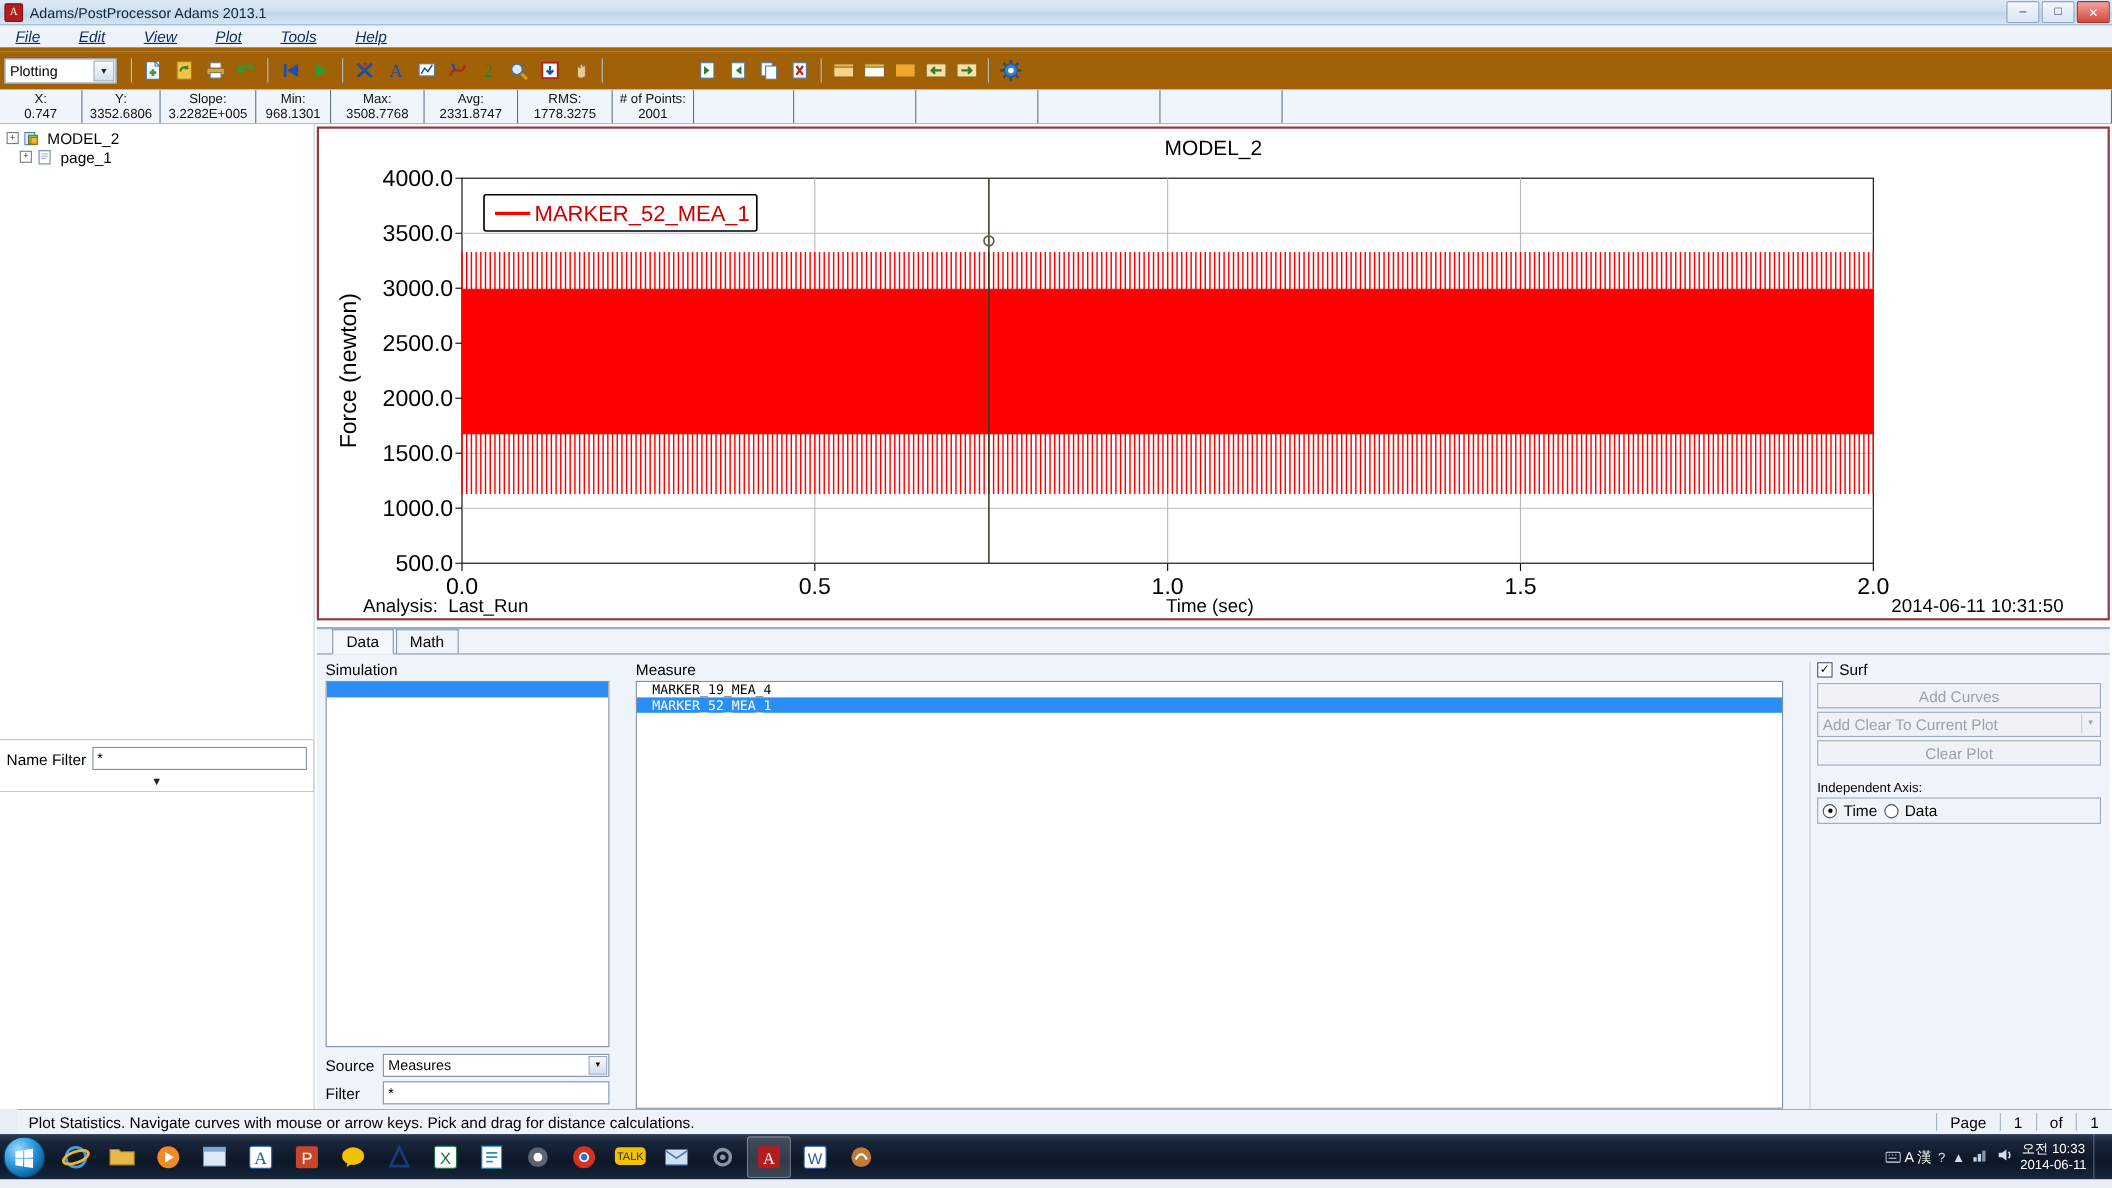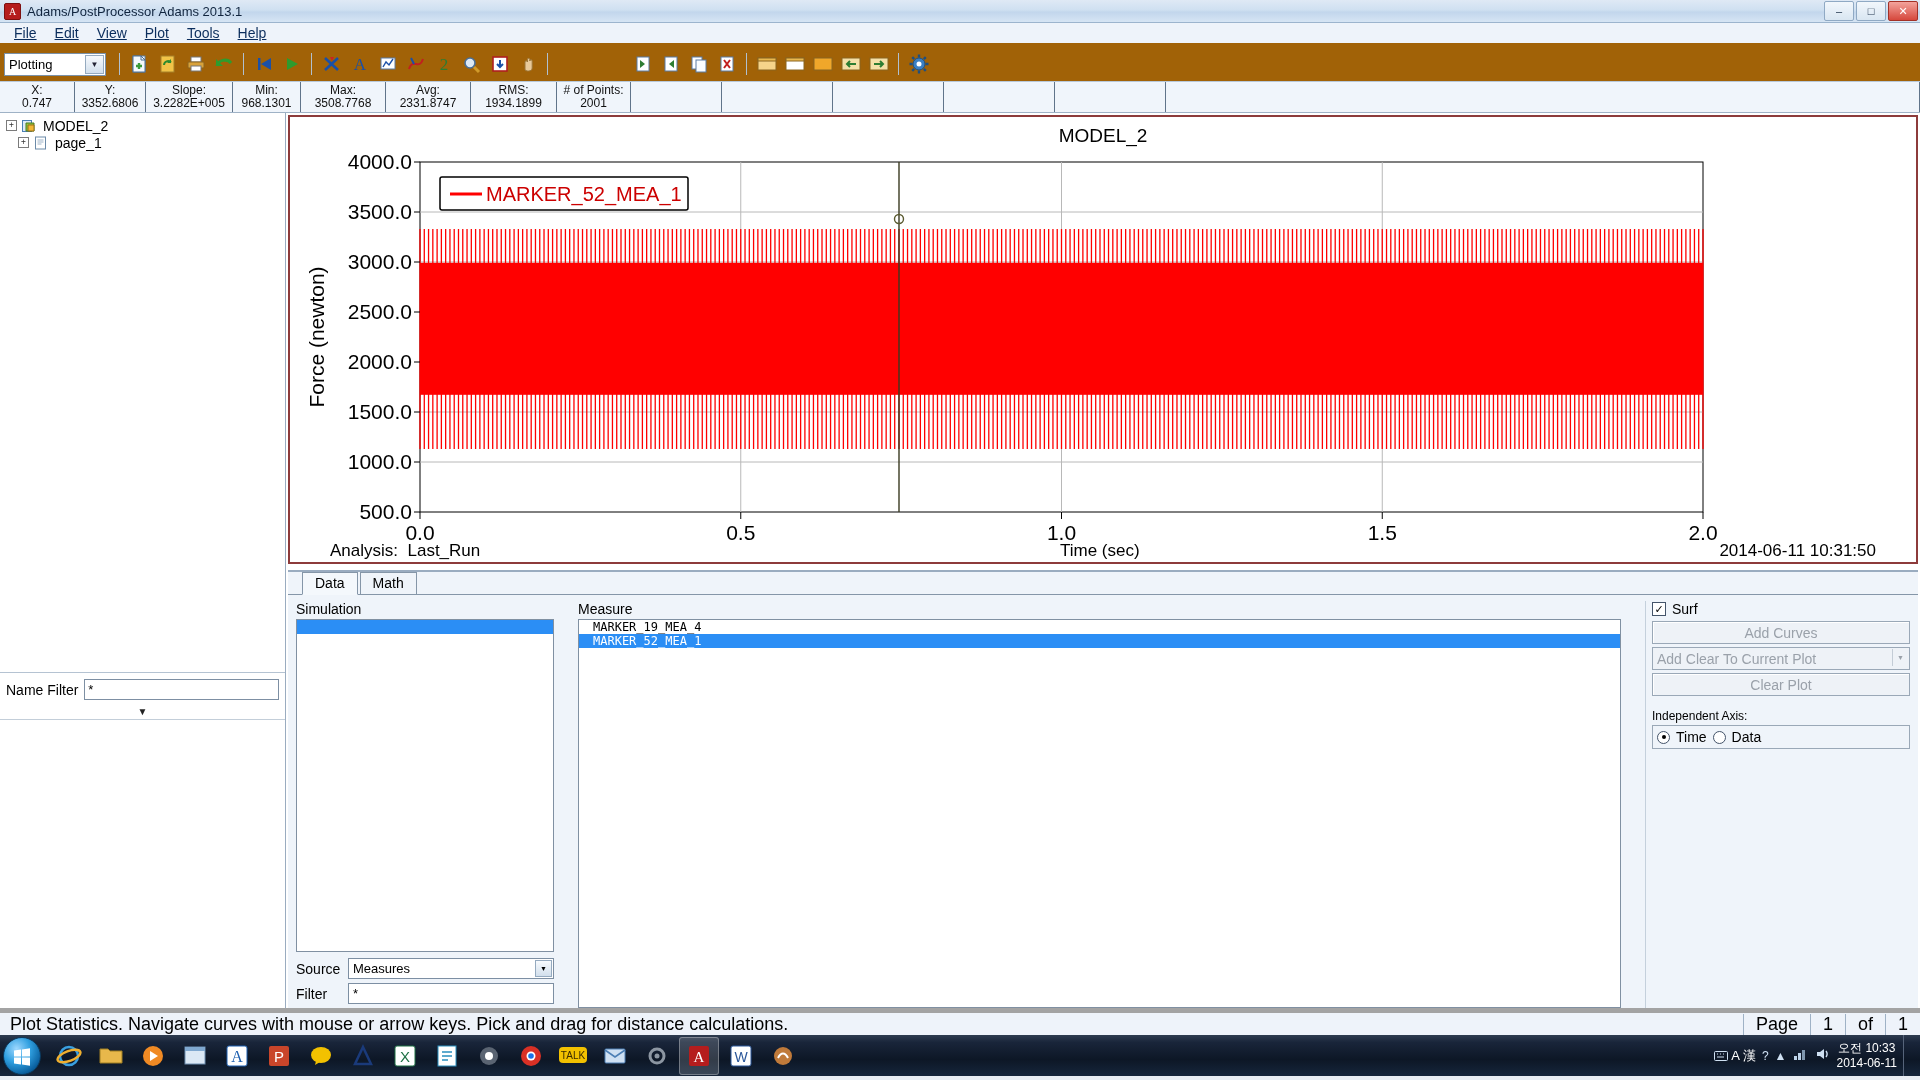--- a/index.html
+++ b/index.html
@@ -30,21 +30,21 @@
   .win-btn{
     width:28px;height:18px;border:1px solid #8fa9c4;
     background:linear-gradient(to bottom,#f2f7fc,#d9e6f2);
     font-size:11px;color:#20344d;
     display:flex;align-items:center;justify-content:center;border-radius:2px;
   }
   .win-btn.close{background:linear-gradient(to bottom,#f3a39c,#d6483c);border-color:#a33127;color:#fff;}
   
   .menubar{
     height:20px;background:#eef3fa;border-bottom:4px solid #a16207;
-    display:flex;align-items:center;padding-left:6px;gap:2px;
+    display:flex;align-items:center;padding-left:6px;gap:19px;font-style:italic;
   }
   .menu-item{
     font-size:14px;color:#0b2d5c;padding:1px 8px;cursor:default;
   }
   .menu-item u{text-decoration:underline;}
   
   .toolbar{
     height:34px;background:#a16207;border-bottom:1px solid #b9c9da;
     display:flex;align-items:center;padding-left:4px;gap:3px;
   }
@@ -178,22 +178,22 @@
   .radio-group{
     border:1px solid #9aa8b7;height:22px;display:flex;align-items:center;gap:6px;padding-left:4px;font-size:14px;
   }
   .radio{
     width:11px;height:11px;border:1px solid #44546a;border-radius:50%;background:#fff;
     display:flex;align-items:center;justify-content:center;
   }
   .radio .dot{width:4px;height:4px;border-radius:50%;background:#000;}
   
   .statusbar{
-    height:22px;background:#eef3fa;border-top:5px solid #a3a3a3;
-    display:flex;align-items:center;font-size:18px;color:#000;
+    height:22px;background:#eef3fa;border-top:1px solid #a3a3a3;
+    display:flex;align-items:center;font-size:14px;color:#000;margin-left:16px;
   }
   .statusbar .msg{padding-left:10px;flex:1;}
   .page-cell{border-left:1px solid #9fb2c6;padding:0 12px;}
   
   .taskbar{
     height:41px;
     background:linear-gradient(to bottom,#2e3c50 0%,#19253a 18%,#0d1726 60%,#16263c 100%);
     display:flex;align-items:center;position:relative;
   }
   .start-orb{
@@ -420,21 +420,21 @@
   <div class="stat-cell" style="width:84px">
       <span class="lbl">Max:</span>
       <span class="val">3508.7768</span>
     </div>
   <div class="stat-cell" style="width:84px">
       <span class="lbl">Avg:</span>
       <span class="val">2331.8747</span>
     </div>
   <div class="stat-cell" style="width:85px">
       <span class="lbl">RMS:</span>
-      <span class="val">1934.1899</span>
+      <span class="val">1778.3275</span>
     </div>
   <div class="stat-cell" style="width:73px">
       <span class="lbl"># of Points:</span>
       <span class="val">2001</span>
     </div>
   <div class="stat-cell" style="width:90px"></div>
   <div class="stat-cell" style="width:110px"></div>
   <div class="stat-cell" style="width:110px"></div>
   <div class="stat-cell" style="width:110px"></div>
   <div class="stat-cell" style="width:110px"></div>

